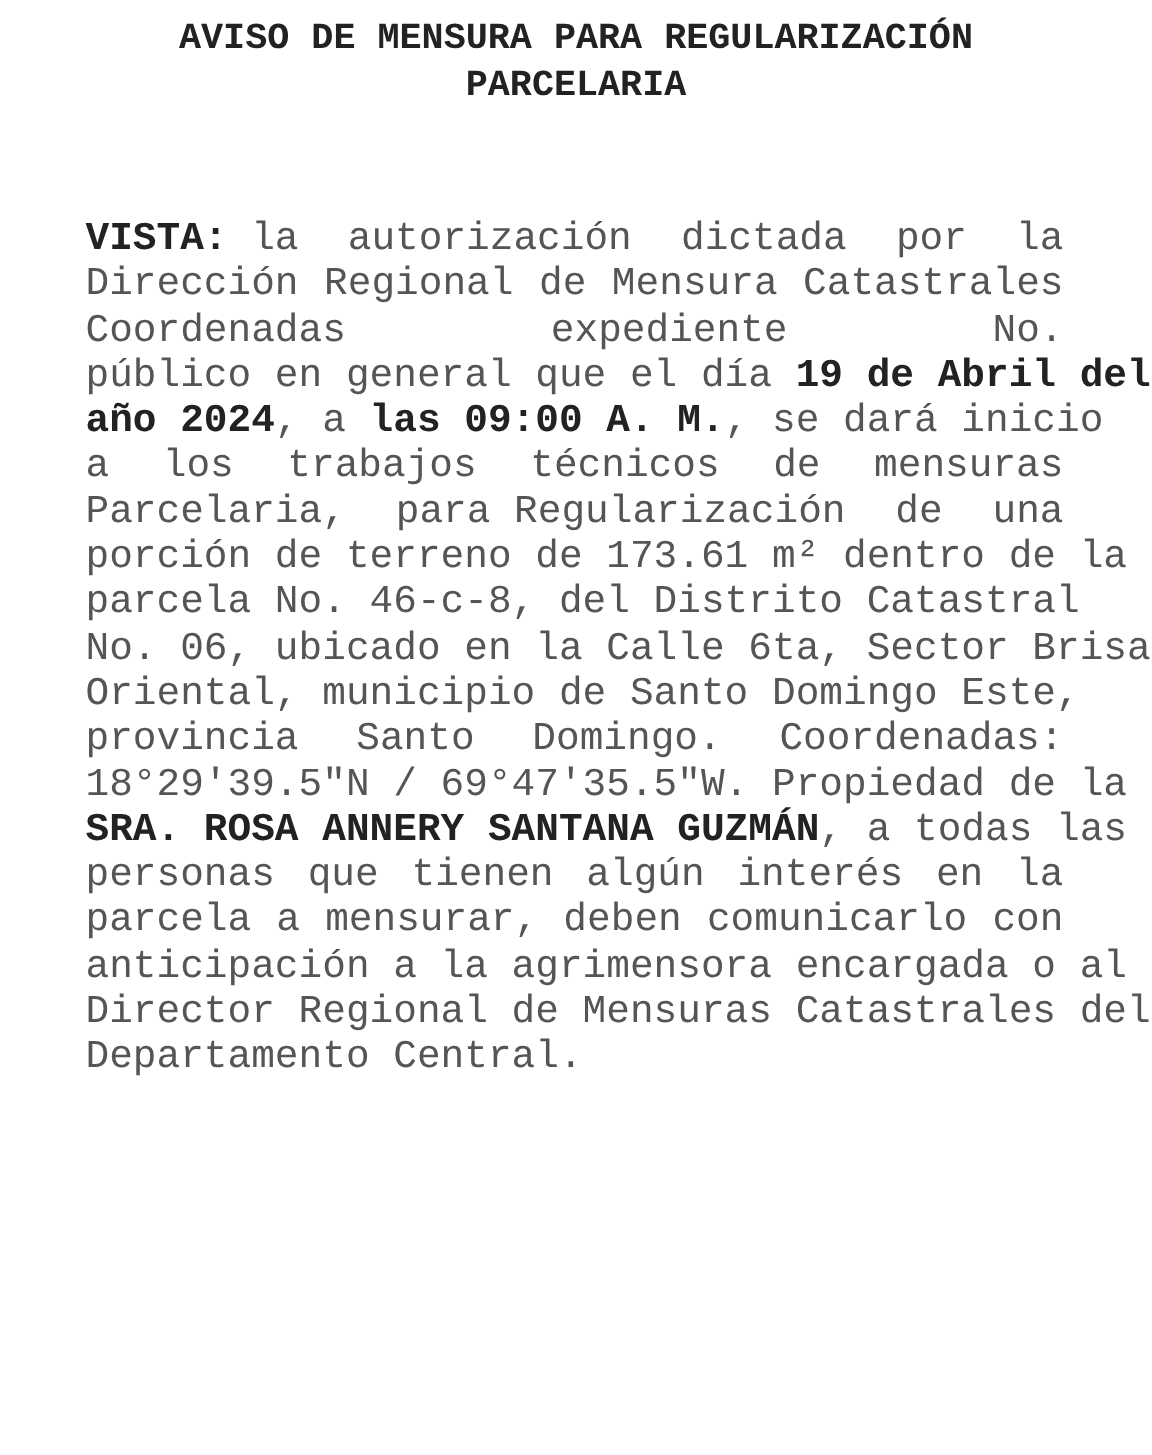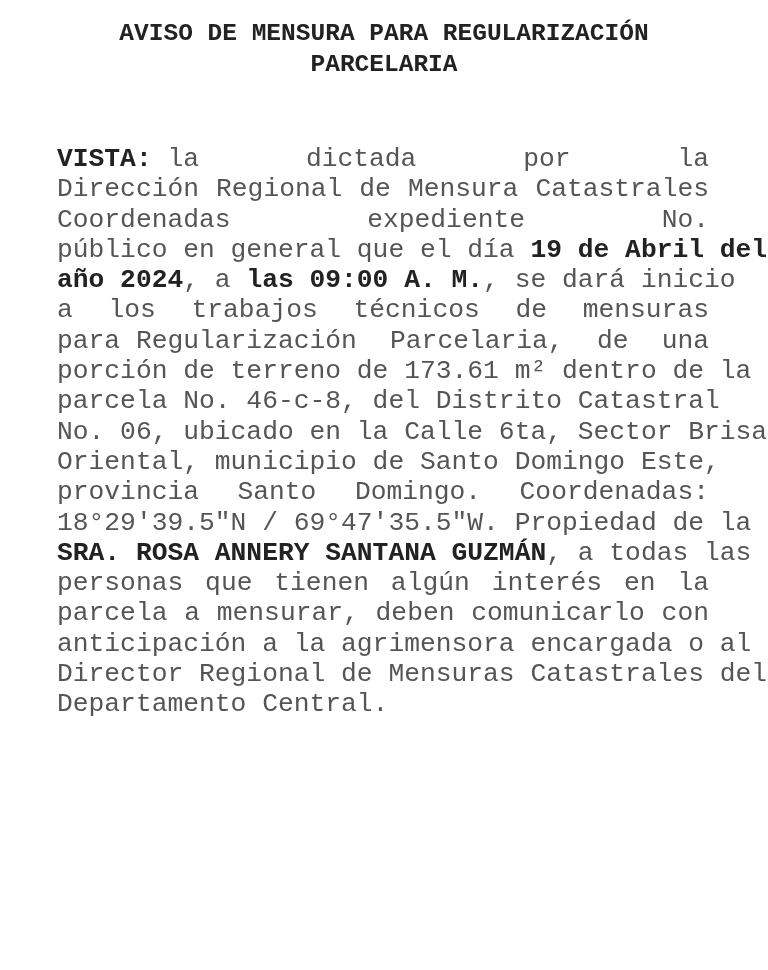--- a/index.html
+++ b/index.html
@@ -1,19 +1,19 @@
 <!DOCTYPE html>
 <html><head>
 <meta charset="utf-8">
 <style>
   html, body { margin: 0; padding: 0; background: #ffffff; }
   body { width: 768px; height: 970px; position: relative; overflow: hidden; }
   .page { position: absolute; left: 0; top: 0; width: 768px; height: 970px; background: #fff; }
   .title {
-    position: absolute; left: 0; top: 18px; width: 768px;
+    position: absolute; left: 0; top: 11px; width: 768px;
     text-align: center;
     font-family: "Liberation Mono", monospace;
     font-weight: bold; font-size: 24.5px; line-height: 31px;
     color: #222;
   }
   .body-text {
     position: absolute; left: 57px; top: 144px; width: 652px;
     font-family: "Liberation Mono", monospace;
     font-size: 26.3px; line-height: 30.3px;
     color: #555;
@@ -49,20 +49,21 @@
 <div class="page">
 
   <div class="title">
     <div>AVISO DE MENSURA PARA REGULARIZACIÓN</div>
     <div>PARCELARIA</div>
   </div>
 
   <div class="body-text">
     <span class="line spread">
       <span><b>VISTA:</b>&nbsp;<span>la</span></span>
+      <span>autorización</span>
       <span>dictada</span>
       <span>por</span>
       <span>la</span>
     </span>
     <span class="line">Dirección Regional de Mensura Catastrales</span>
     <span class="line spread">
       <span>Coordenadas</span>
       <span>expediente</span>
       <span>No.</span>
     </span>
@@ -70,22 +71,22 @@
     <span class="line"><b>año 2024</b><span>, a </span><b>las 09:00 A. M.</b><span>, se dará inicio</span></span>
     <span class="line spread">
       <span>a</span>
       <span>los</span>
       <span>trabajos</span>
       <span>técnicos</span>
       <span>de</span>
       <span>mensuras</span>
     </span>
     <span class="line spread">
+      <span>Parcelaria,</span>
       <span>para Regularización</span>
-      <span>Parcelaria,</span>
       <span>de</span>
       <span>una</span>
     </span>
     <span class="line">porción de terreno de 173.61 m² dentro de la</span>
     <span class="line">parcela No. 46-c-8, del Distrito Catastral</span>
     <span class="line">No. 06, ubicado en la Calle 6ta, Sector Brisa</span>
     <span class="line">Oriental, municipio de Santo Domingo Este,</span>
     <span class="line spread">
       <span>provincia</span>
       <span>Santo</span>

